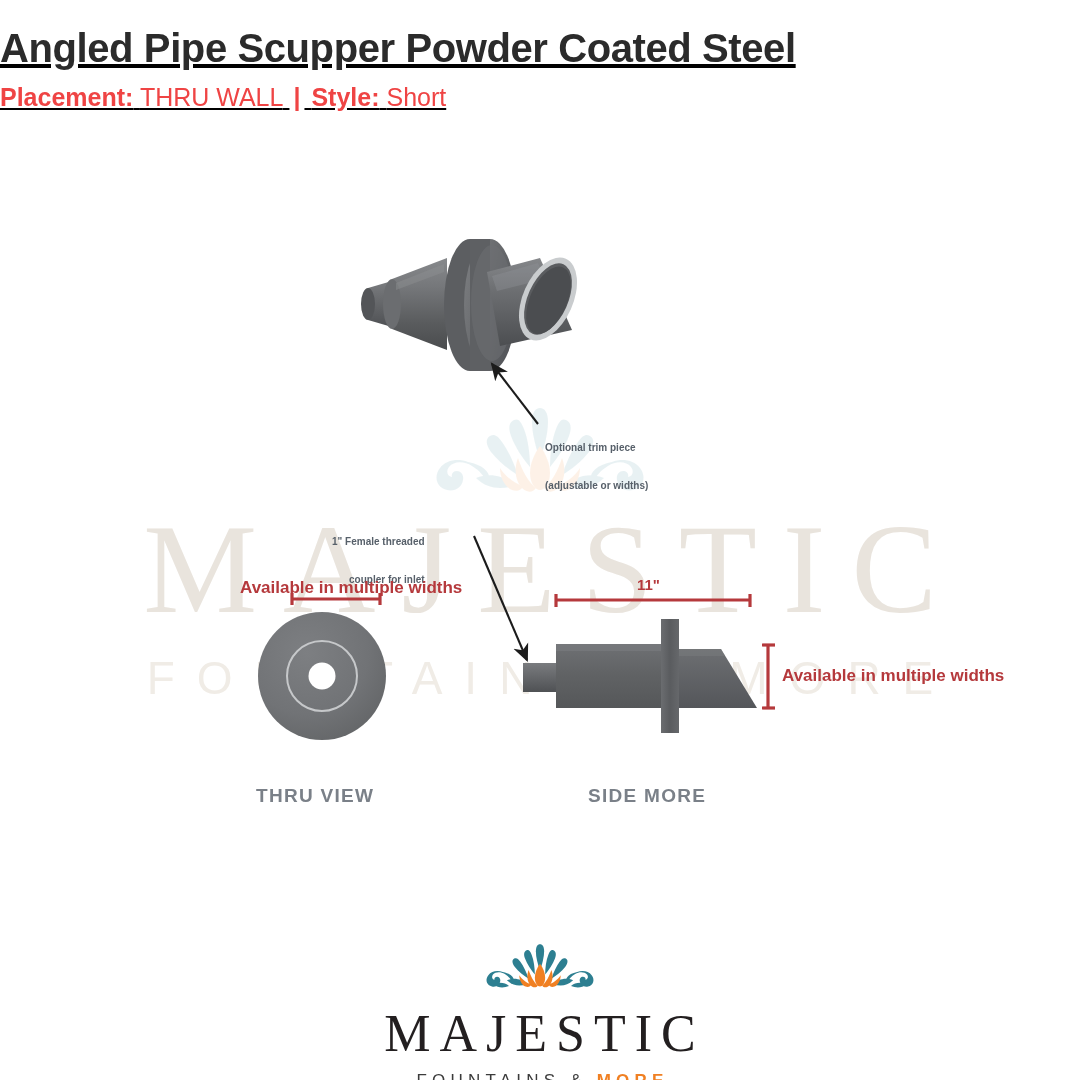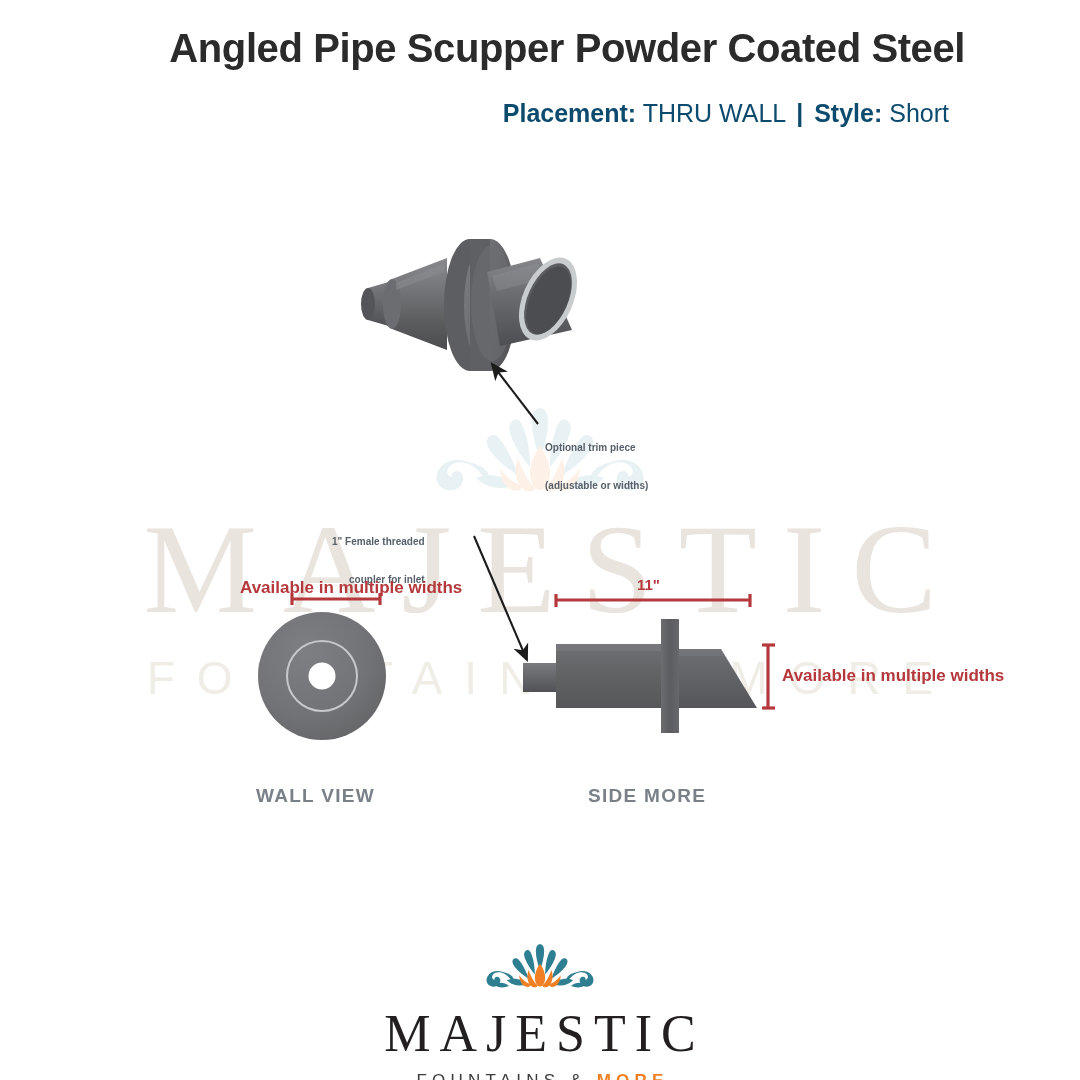--- a/index.html
+++ b/index.html
@@ -14,36 +14,37 @@
     overflow: hidden;
     font-family: "Liberation Sans", sans-serif;
     -webkit-font-smoothing: antialiased;
   }
 
   
   .header {
     position: absolute;
     top: 0; left: 0;
     width: 965px;
-    text-align: right;
+    text-align: left;
+    text-decoration: underline;
   }
   .title {
     margin: 0;
     padding-top: 26px;
     font-size: 40px;
     font-weight: bold;
     color: #2b2b2b;
     letter-spacing: -0.4px;
     line-height: 1.1;
   }
   .subtitle {
-    margin: 16px;
+    margin: 0;
     padding-top: 12px;
     font-size: 25px;
-    color: #0c4a6e;
+    color: #ef4444;
     line-height: 1.2;
   }
   .subtitle .lbl { font-weight: bold; }
   .subtitle .val { font-weight: normal; }
   .subtitle .sep { font-weight: bold; padding: 0 4px; }
 
   
   .watermark {
     position: absolute;
     left: 0; top: 400px;
@@ -322,21 +323,21 @@
 
 <div class="anno anno-coupler">
   <div>1" Female threaded</div>
   <div>coupler for inlet</div>
 </div>
 
 <div class="dim-label dim-width-front">Available in multiple widths</div>
 <div class="dim-label dim-eleven">11"</div>
 <div class="dim-label dim-width-side">Available in multiple widths</div>
 
-<div class="view-label view-front">WALL VIEW</div>
+<div class="view-label view-front">THRU VIEW</div>
 <div class="view-label view-side">SIDE MORE</div>
 
 <div class="logo">
   <svg width="210" height="62" viewBox="0 0 300 120">
     <g fill="#2d7f91">
       <path d="M150 8 c-5 0 -8 5 -8 14 c0 12 4 26 8 38 c4 -12 8 -26 8 -38 c0 -9 -3 -14 -8 -14 z"></path>
       <path d="M124 20 c-5 2 -6 8 -3 16 c4 11 12 23 19 31 c0 -13 -2 -28 -6 -38 c-3 -8 -6 -11 -10 -9 z"></path>
       <path d="M176 20 c5 2 6 8 3 16 c-4 11 -12 23 -19 31 c0 -13 2 -28 6 -38 c3 -8 6 -11 10 -9 z"></path>
       <path d="M100 36 c-5 3 -4 9 1 16 c7 9 18 18 27 23 c-4 -12 -10 -25 -16 -33 c-5 -7 -8 -8 -12 -6 z"></path>
       <path d="M200 36 c5 3 4 9 -1 16 c-7 9 -18 18 -27 23 c4 -12 10 -25 16 -33 c5 -7 8 -8 12 -6 z"></path>

